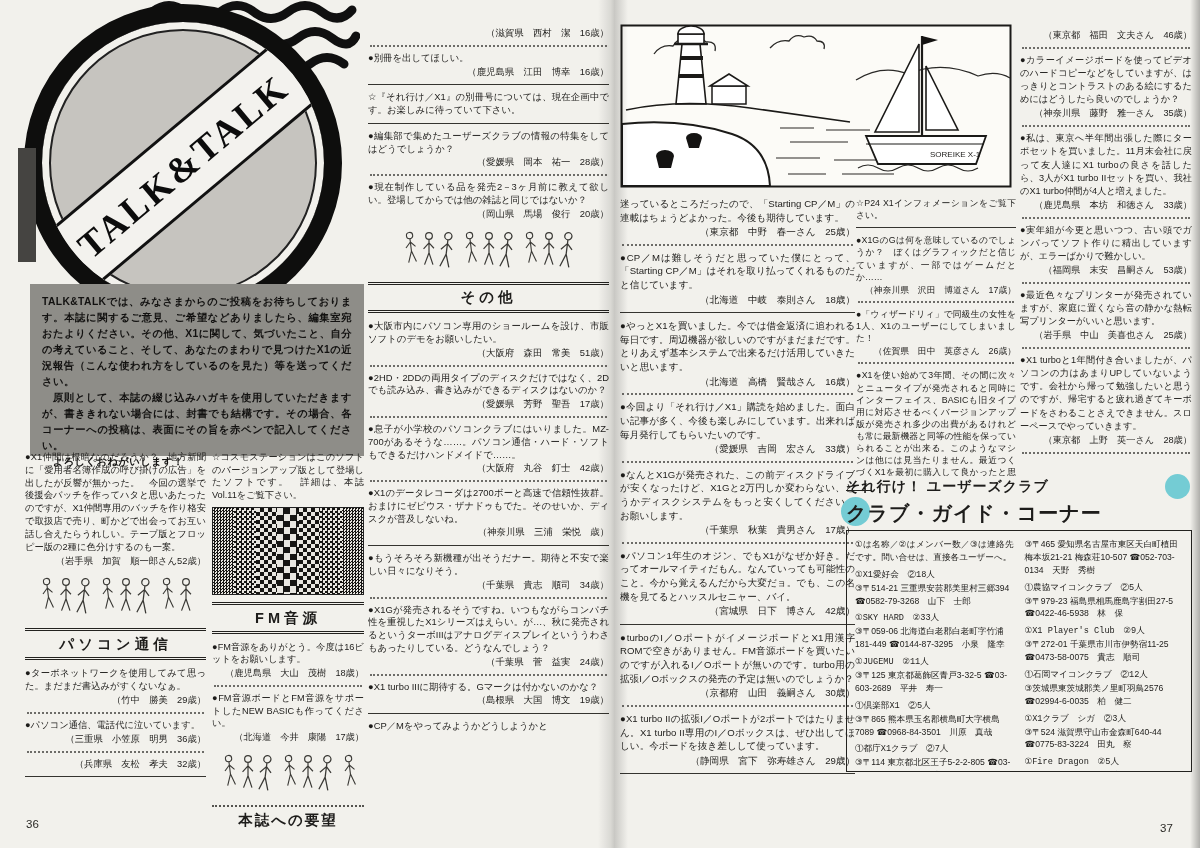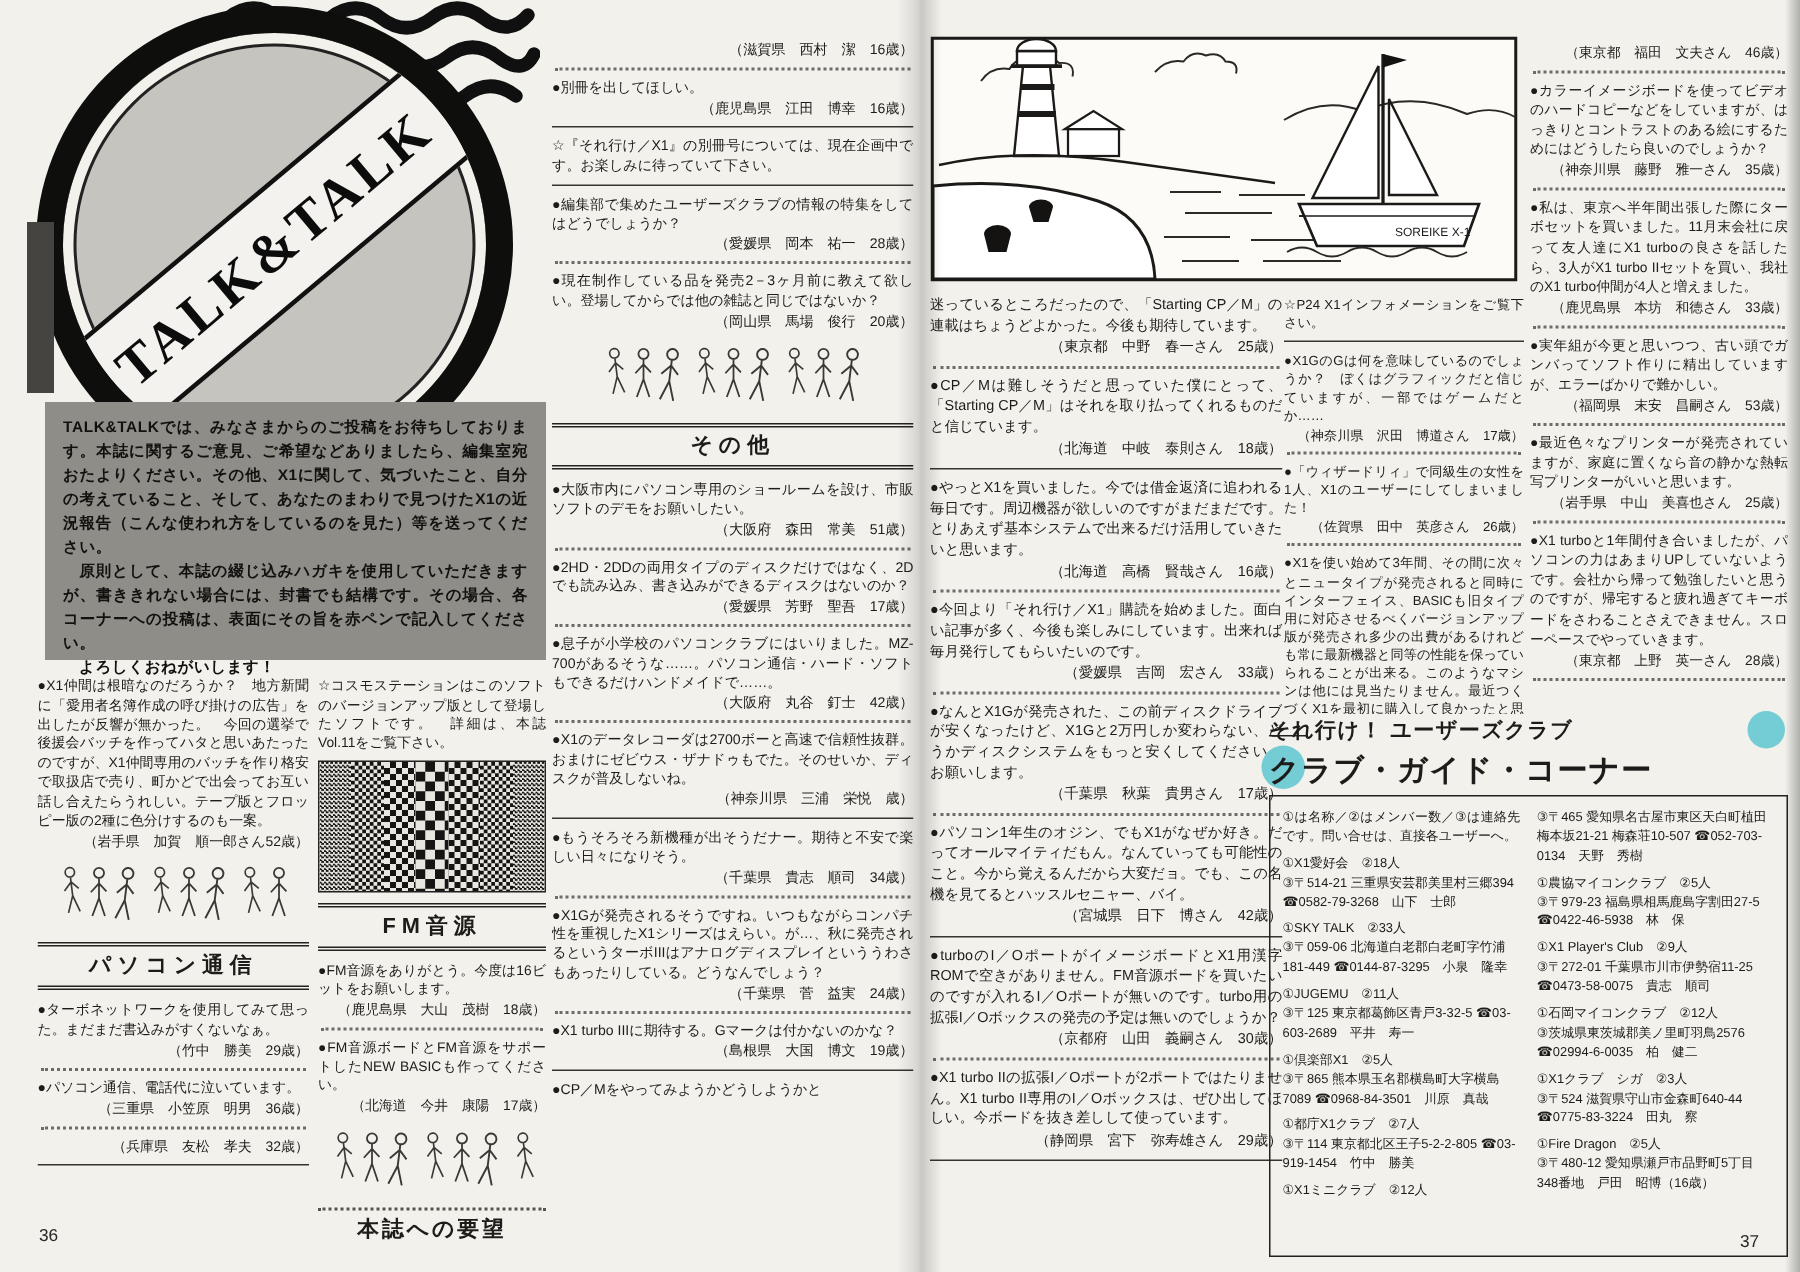--- a/index.html
+++ b/index.html
@@ -18,21 +18,21 @@
     box-shadow:inset 0 0 0 7px #f2f1ec, inset 0 0 0 9px #222;}
   .stamp-band{position:absolute;left:-90px;right:-90px;top:50%;height:68px;margin-top:-34px;
     background:#f3f2ee;transform:rotate(-40deg);display:flex;align-items:center;justify-content:center;
     border-top:3px solid #111;border-bottom:3px solid #111;}
   .stamp-band span{font-family:"Liberation Serif","DejaVu Serif",serif;font-weight:bold;
     font-size:37px;letter-spacing:3px;color:#0c0c0c;white-space:nowrap;}
   .steam{position:absolute;left:148px;top:0px;width:212px;height:80px;}
   .side-tab{position:absolute;left:18px;top:148px;width:18px;height:114px;background:#454441;}
 
   
-  .intro-box{position:absolute;left:30px;top:268px;width:334px;height:172px;background:#8e8d88;
+  .intro-box{position:absolute;left:30px;top:284px;width:334px;height:172px;background:#8e8d88;
     color:#121110;font-weight:bold;font-size:10.3px;line-height:1.55;padding:10px 12px;box-sizing:border-box;
     letter-spacing:.4px;}
   .intro-box p{margin:0;text-align:justify;}
 
   
   .col{position:absolute;overflow:hidden;}
   #col-a{left:25px;top:448px;width:181px;height:366px;font-size:9.3px;line-height:1.38;}
   #col-b{left:212px;top:448px;width:152px;height:384px;font-size:9.2px;line-height:1.38;}
   #col-c{left:368px;top:24px;width:241px;height:812px;font-size:9.4px;line-height:1.36;}
   #col-d{left:620px;top:194px;width:235px;height:628px;font-size:9.6px;line-height:1.42;}
@@ -58,24 +58,24 @@
   .illo svg{display:block;}
 
   
   .club-corner{position:absolute;left:846px;top:478px;width:346px;height:360px;}
   .club-kicker{position:relative;text-align:left;font-weight:bold;font-size:14px;letter-spacing:1px;height:20px;}
   .club-kicker::before{content:"";position:absolute;left:0;top:60%;width:26px;border-top:1px solid #23221f;}
   .club-kicker .teal-dot{position:absolute;right:2px;top:-4px;width:25px;height:25px;border-radius:50%;}
   .club-title{position:relative;font-weight:bold;font-size:20px;letter-spacing:1px;margin:2px 0 4px 0;height:26px;}
   .club-title .teal-disc{position:absolute;left:-5px;top:-3px;width:29px;height:29px;border-radius:50%;z-index:0;}
   .club-title span.t{position:relative;z-index:1;}
-  .club-box{border:1px solid #23221f;padding:7px 8px;box-sizing:border-box;display:flex;gap:11px;height:308px;overflow:hidden;background:transparent;}
+  .club-box{border:1px solid #23221f;padding:7px 8px;box-sizing:border-box;display:flex;gap:11px;height:242px;overflow:hidden;background:transparent;}
   .club-col{flex:1;font-size:8.6px;line-height:1.5;}
   .club-intro{margin-bottom:5px;text-align:justify;}
-  .club-name{margin-top:5px;}
+  .club-name{margin-top:5px;font-family:Liberation Mono, monospace;}
   .club-line{}
 
   .page-num{position:absolute;font-size:11.5px;color:#2a2925;}
   #pn-left{left:26px;top:818px;}
   #pn-right{left:1160px;top:822px;}
 </style>
 </head>
 <body>
 
 <div class="spread">
@@ -449,21 +449,21 @@
     <div class="club-title">
       <span class="teal-disc teal" style="background: rgb(116, 204, 212);"></span>
       <span class="t">クラブ・ガイド・コーナー</span>
     </div>
     <div class="club-box">
       <div class="club-col">
         <div class="club-intro">①は名称／②はメンバー数／③は連絡先です。問い合せは、直接各ユーザーへ。</div>
       <div class="club-name">①X1愛好会　②18人</div>
           <div class="club-line">③〒514-21 三重県安芸郡美里村三郷394</div>
           <div class="club-line">☎0582-79-3268　山下　士郎</div>
-          <div class="club-name">①SKY TALK　②33人</div>
+          <div class="club-name">①SKY HARD　②33人</div>
           <div class="club-line">③〒059-06 北海道白老郡白老町字竹浦181-449 ☎0144-87-3295　小泉　隆幸</div>
           <div class="club-name">①JUGEMU　②11人</div>
           <div class="club-line">③〒125 東京都葛飾区青戸3-32-5 ☎03-603-2689　平井　寿一</div>
           <div class="club-name">①倶楽部X1　②5人</div>
           <div class="club-line">③〒865 熊本県玉名郡横島町大字横島7089 ☎0968-84-3501　川原　真哉</div>
           <div class="club-name">①都庁X1クラブ　②7人</div>
           <div class="club-line">③〒114 東京都北区王子5-2-2-805 ☎03-919-1454　竹中　勝美</div>
           <div class="club-name">①X1ミニクラブ　②12人</div>
         </div>
       <div class="club-col">

